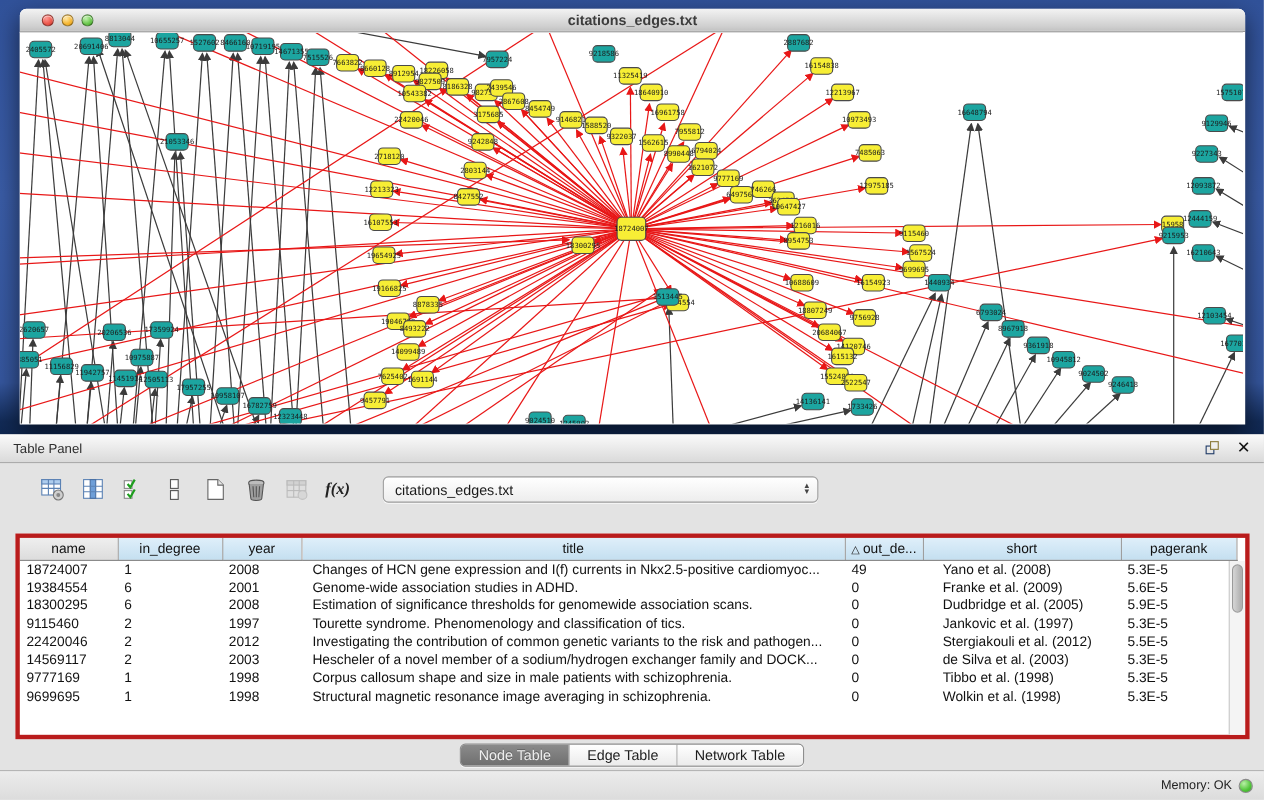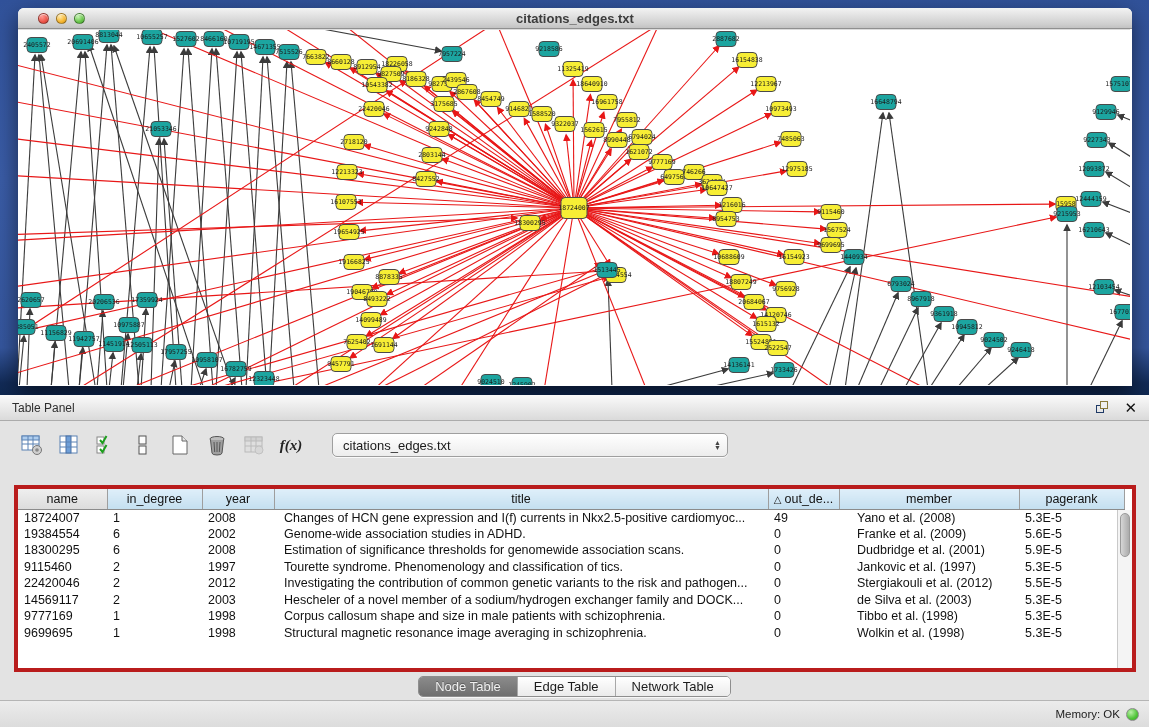--- a/index.html
+++ b/index.html
@@ -29,21 +29,21 @@
   #tablepanel { position:absolute; left:0; top:395px; width:1149px; height:332px; background:#e3e3e3; }
   #tp-titlebar { height:26px; background:linear-gradient(180deg,#fafafa,#dadada); border-bottom:1px solid #ababab;
     display:flex; align-items:center; padding:0 12px; }
   #tp-title { font-size:12px; color:#2e2e2e; }
   #tp-right { margin-left:auto; display:flex; align-items:center; gap:14px; }
   #float-icon { position:relative; width:14px; height:14px; }
   #float-icon .sq1 { position:absolute; left:0; top:4px; width:8px; height:8px; border:1px solid #1f3a66; background:transparent;}
   #float-icon .sq2 { position:absolute; left:4px; top:0; width:8px; height:8px; border:1px solid #8a7a3a; background:#efefef;}
   #close-icon { font-size:15px; font-weight:bold; color:#111; line-height:14px; cursor:default;}
 
-  #toolbar { display:flex; align-items:flex-end; gap:13px; padding:12px 0 8px 20px; }
+  #toolbar { display:flex; align-items:flex-end; gap:13px; padding:12px 0 8px 36px; }
   .tbicon { width:24px; height:24px; display:flex; align-items:center; justify-content:center; }
   .fx { font-family:"Liberation Serif","DejaVu Serif",serif; font-style:italic; font-weight:bold; font-size:15px; color:#222;}
   #table-selector { margin-left:16px; width:396px; height:24px; border:1px solid #9f9f9f; border-radius:5px;
     background:linear-gradient(180deg,#ffffff,#ededed); display:flex; align-items:center; padding:0 6px 0 10px;
     font-size:13px; color:#1a1a1a; box-shadow:0 1px 0 rgba(255,255,255,.8);}
   #table-selector .updown { margin-left:auto; display:flex; flex-direction:column; line-height:5px; font-size:7px; color:#444;}
 
   #tablebox { position:absolute; left:14px; top:90px; width:1122px; height:187px; border:4px solid #b91c1c; background:#fff; overflow:hidden;}
   #grid { border-collapse:collapse; table-layout:fixed; width:1106px; font-size:12.5px; color:#111; }
   #grid th { height:20px; font-weight:normal; text-align:center; border-right:1px solid #9e9e9e; border-bottom:1px solid #8b8b8b;
@@ -819,50 +819,50 @@
             <col style="width: 180px;">
             <col style="width: 105px;">
           </colgroup>
         <thead>
             <tr id="headrow">
               <th class="graycol">name</th>
               <th>in_degree</th>
               <th>year</th>
               <th>title</th>
               <th><span class="sortmark">△</span>out_de...</th>
-              <th>member</th>
+              <th>short</th>
               <th>pagerank</th>
             </tr>
           </thead>
         <tbody id="tbody">
             <tr>
               <td>18724007</td>
               <td>1</td>
               <td>2008</td>
               <td class="c-title">Changes of HCN gene expression and I(f) currents in Nkx2.5-positive cardiomyoc...</td>
               <td>49</td>
               <td class="c-short">Yano et al. (2008)</td>
               <td>5.3E-5</td>
             </tr>
             <tr>
               <td>19384554</td>
               <td>6</td>
-              <td>2002</td>
+              <td>2001</td>
               <td class="c-title">Genome-wide association studies in ADHD.</td>
               <td>0</td>
               <td class="c-short">Franke et al. (2009)</td>
               <td>5.6E-5</td>
             </tr>
             <tr>
               <td>18300295</td>
               <td>6</td>
               <td>2008</td>
               <td class="c-title">Estimation of significance thresholds for genomewide association scans.</td>
               <td>0</td>
-              <td class="c-short">Dudbridge et al. (2001)</td>
+              <td class="c-short">Dudbridge et al. (2005)</td>
               <td>5.9E-5</td>
             </tr>
             <tr>
               <td>9115460</td>
               <td>2</td>
               <td>1997</td>
               <td class="c-title">Tourette syndrome. Phenomenology and classification of tics.</td>
               <td>0</td>
               <td class="c-short">Jankovic et al. (1997)</td>
               <td>5.3E-5</td>

